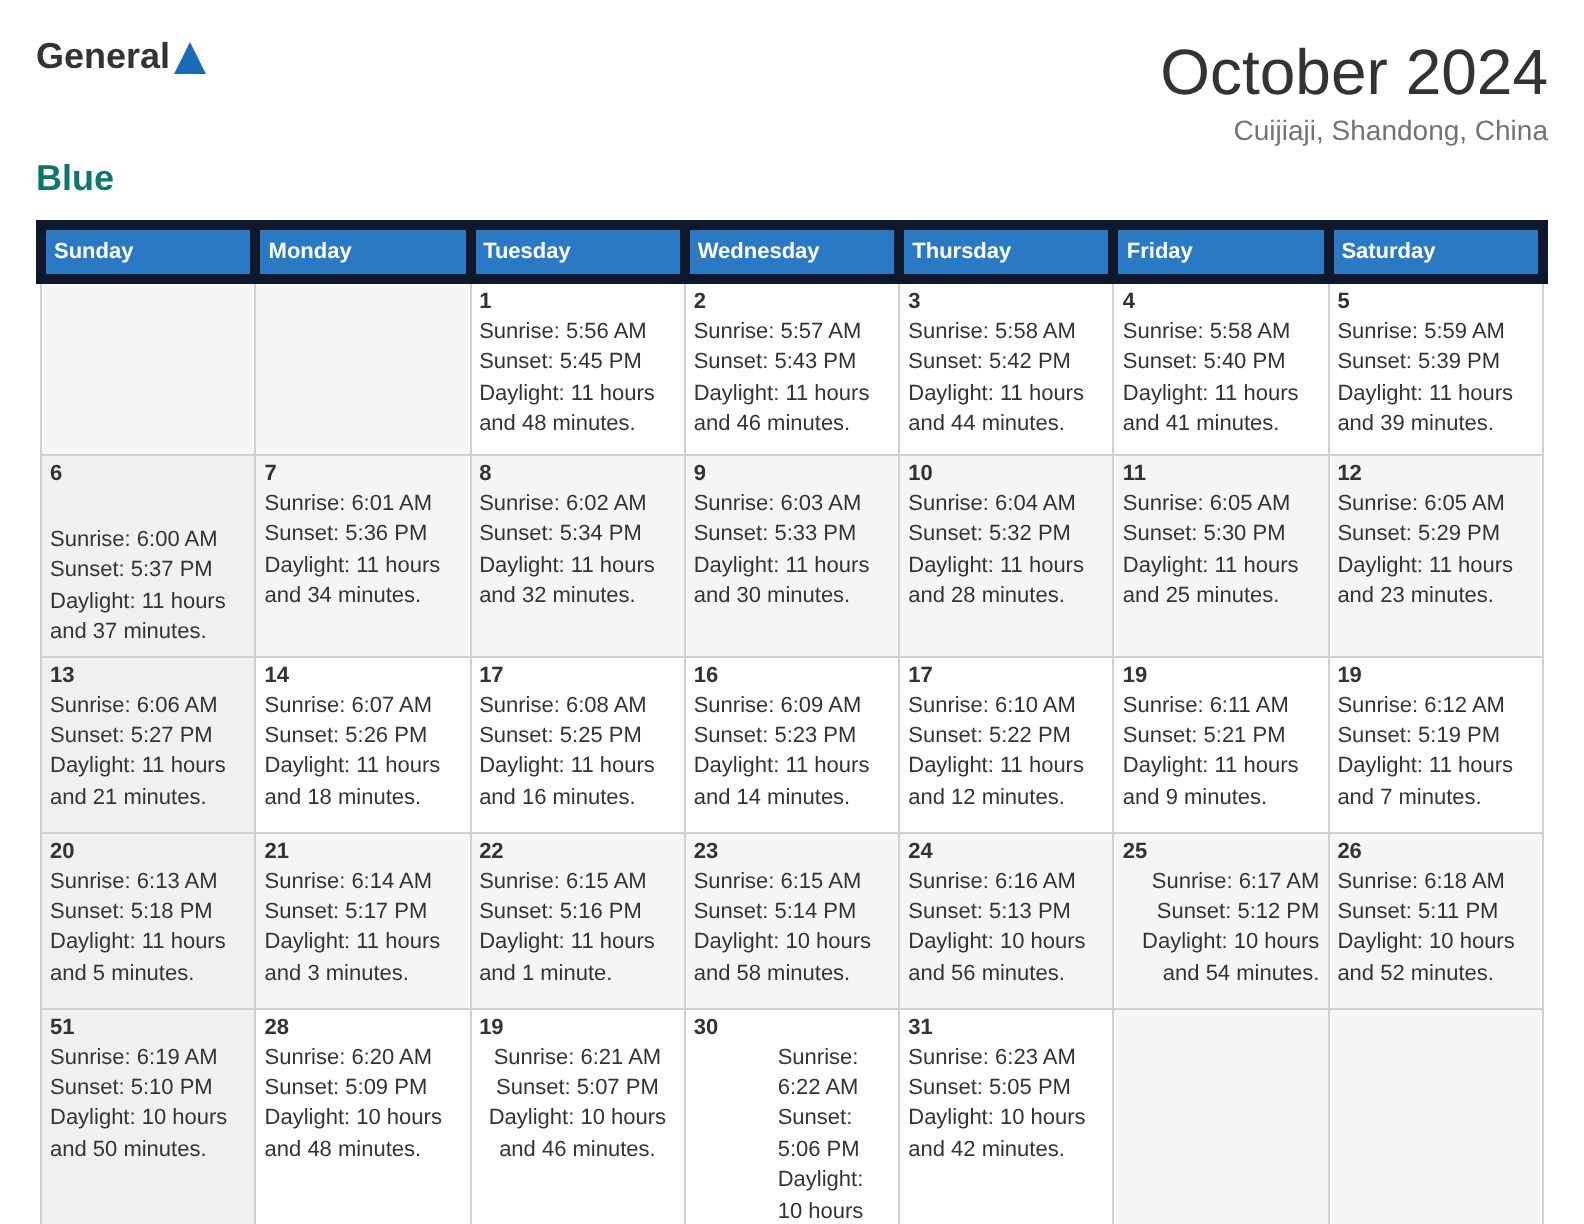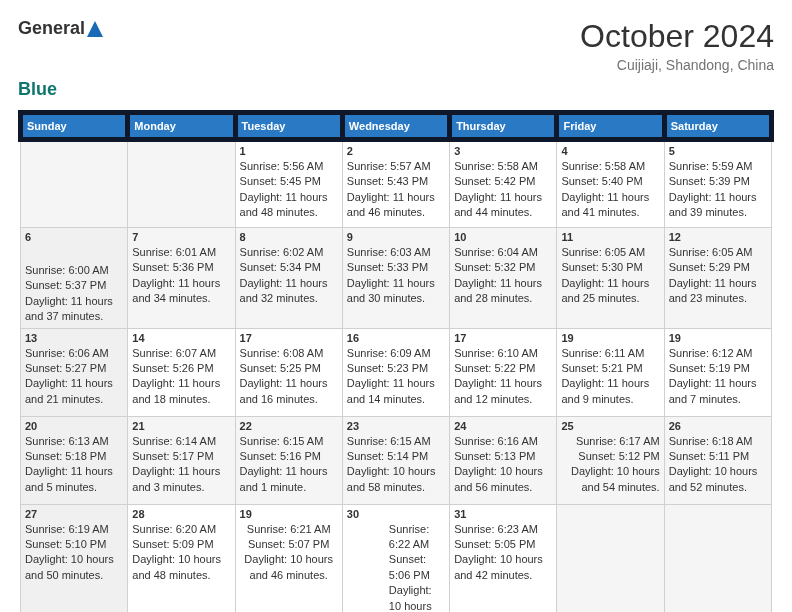--- a/index.html
+++ b/index.html
@@ -285,21 +285,21 @@
           </td>
           <td>
             <span class="day-num">26</span>
             <div class="day-info" style="white-space: pre-line;">Sunrise: 6:18 AM
 Sunset: 5:11 PM
 Daylight: 10 hours and 52 minutes.</div>
           </td>
         </tr>
         <tr>
           <td>
-            <span class="day-num">27</span>
+            <span class="day-num">51</span>
             <div class="day-info" style="white-space: pre-line;">Sunrise: 6:19 AM
 Sunset: 5:10 PM
 Daylight: 10 hours and 50 minutes.</div>
           </td>
           <td>
             <span class="day-num">28</span>
             <div class="day-info" style="white-space: pre-line;">Sunrise: 6:20 AM
 Sunset: 5:09 PM
 Daylight: 10 hours and 48 minutes.</div>
           </td>

